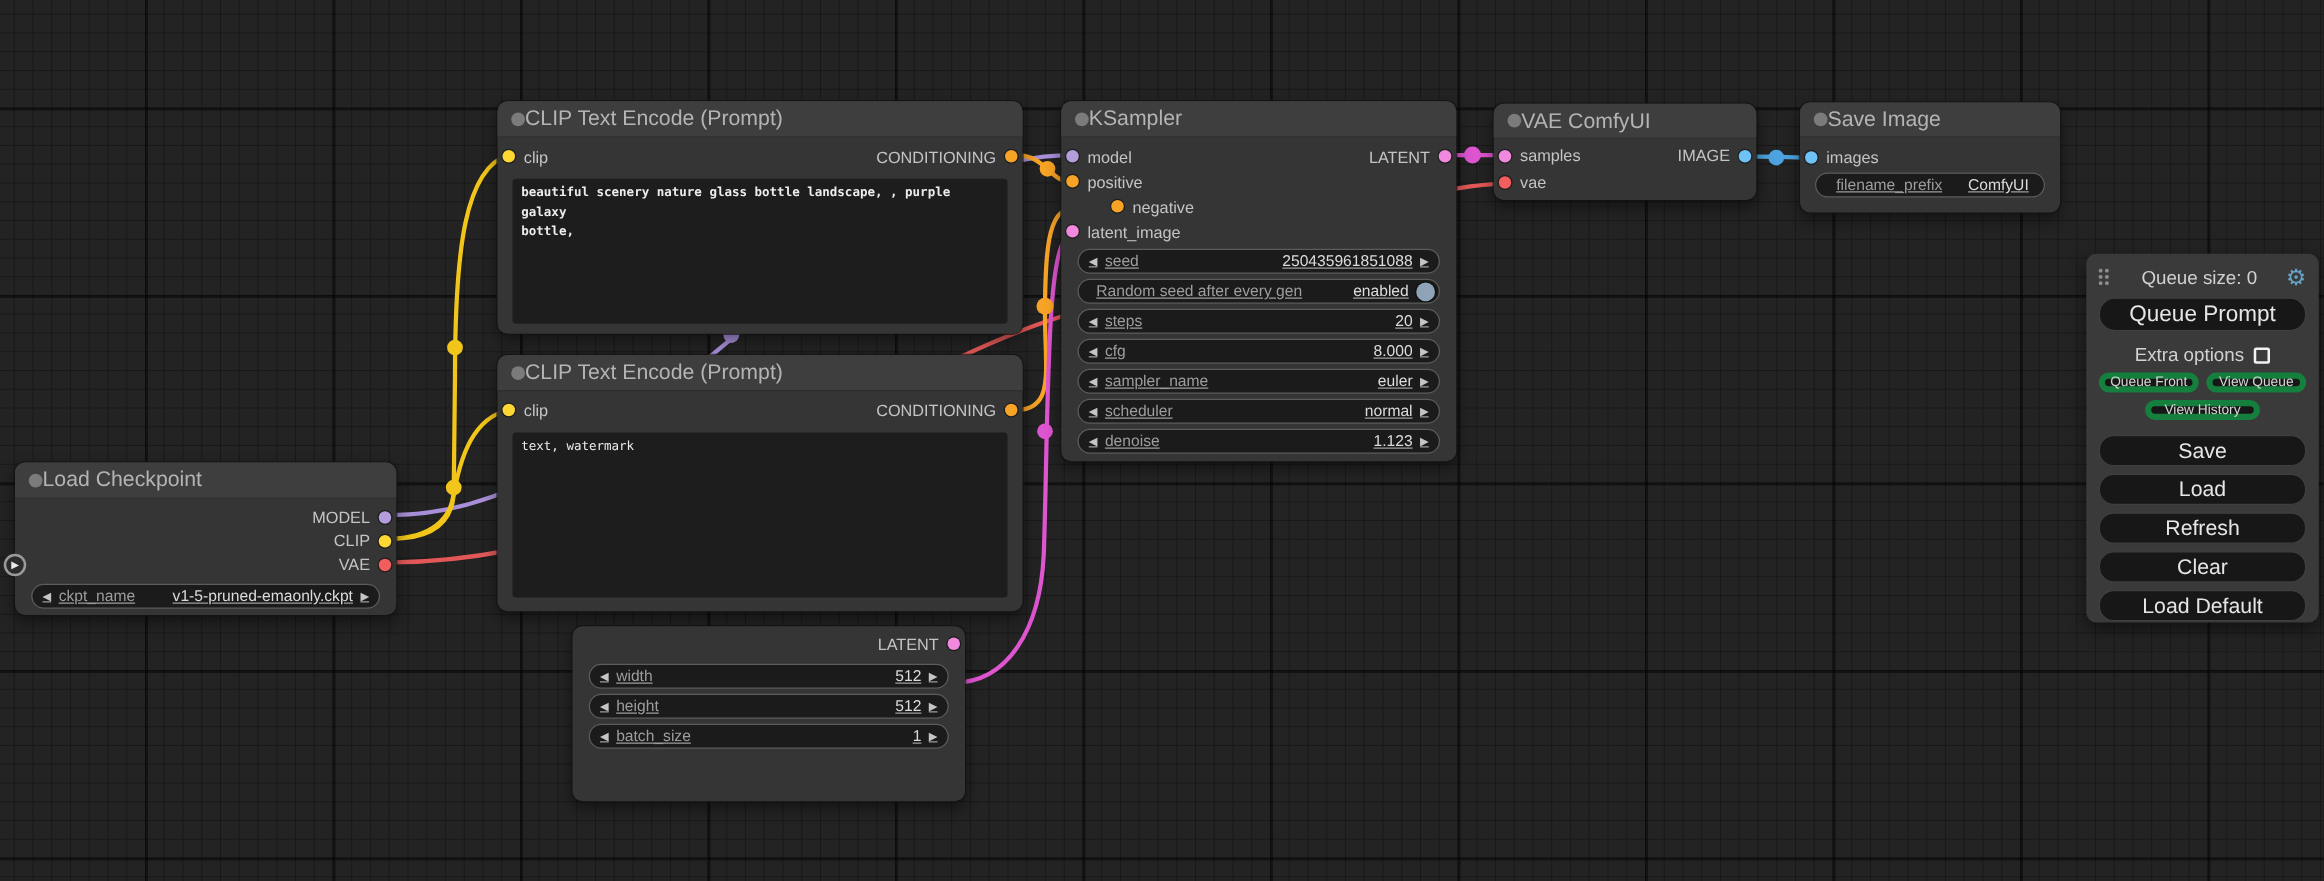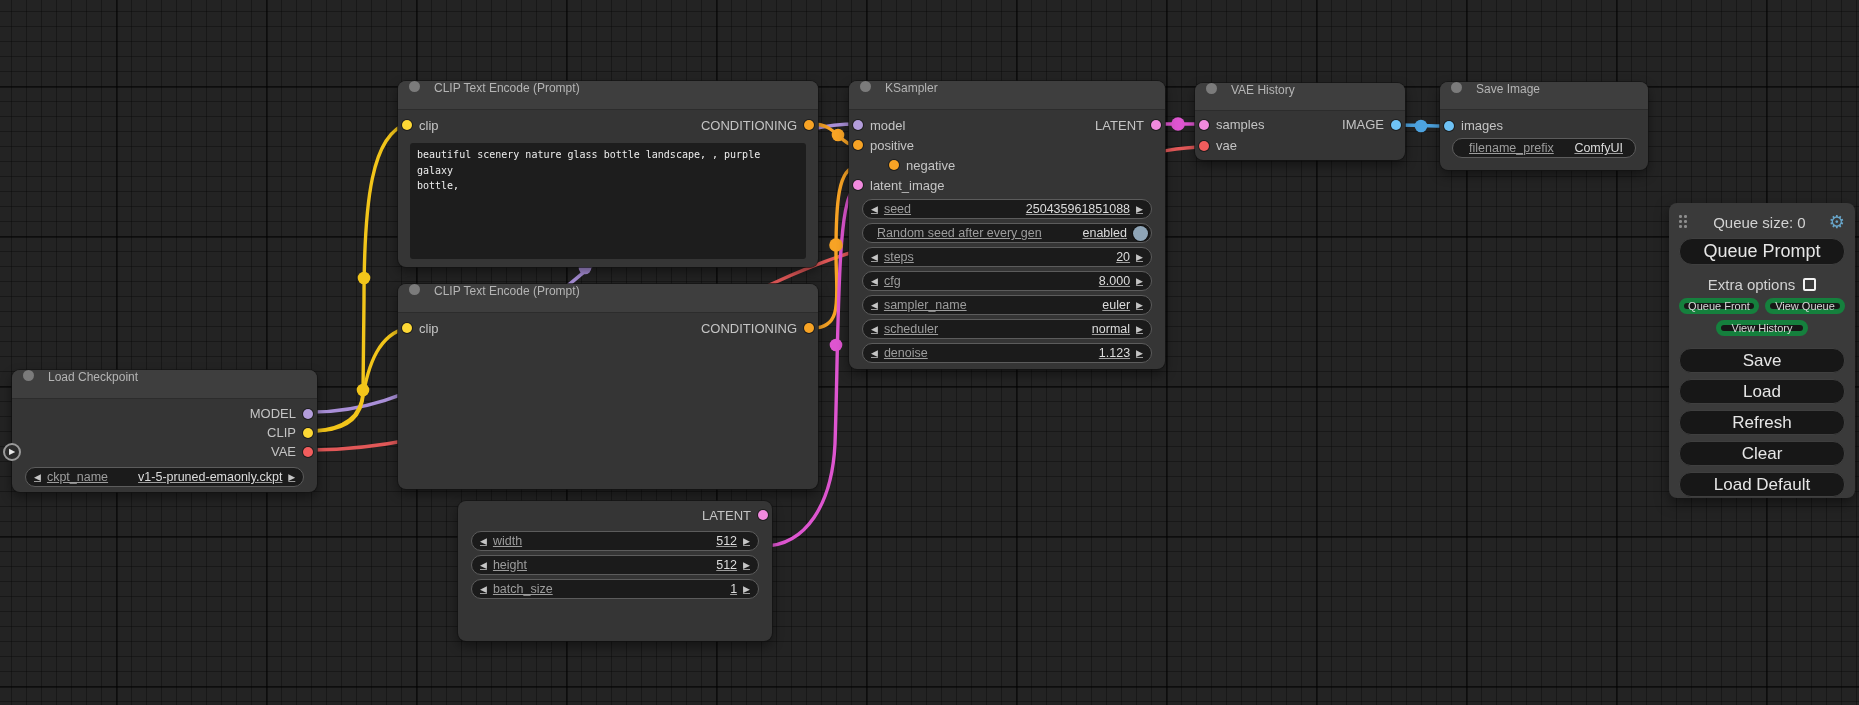--- a/index.html
+++ b/index.html
@@ -11,22 +11,22 @@
       linear-gradient(90deg, rgba(0,0,0,.30) 1px, transparent 1px),
       linear-gradient(rgba(0,0,0,.45) 2px, transparent 2px),
       linear-gradient(90deg, rgba(0,0,0,.45) 2px, transparent 2px);
     background-size:15px 15px,15px 15px,150px 150px,150px 150px;
     background-position:-4px -4px,-4px -4px,-34px -64px,-34px -64px;}
   svg.wires{position:absolute;left:0;top:0;z-index:1;pointer-events:none;}
   svg.wires path{fill:none;stroke-width:3.4;stroke-linecap:round;}
 
   .node{position:absolute;z-index:2;background:#353535;border-radius:8px;box-sizing:border-box;
     box-shadow:0 0 0 1px rgba(18,18,18,.65),0 5px 12px rgba(0,0,0,.45);}
-  .nt{height:28px;display:flex;align-items:flex-start;gap:14px;padding:0 11px;background:#3e3e3e;
-    border-radius:8px 8px 0 0;font-size:12px;color:#b4b4b4;border-bottom:1px solid #2c2c2c;}
+  .nt{height:28px;display:flex;align-items:center;gap:0;padding:0 11px;background:#3e3e3e;
+    border-radius:8px 8px 0 0;font-size:17px;color:#b4b4b4;border-bottom:1px solid #2c2c2c;}
   .nt.h27{height:27px;}
   .tdot{width:11px;height:11px;border-radius:50%;background:#7b7b7b;flex:none;}
   .srow{display:flex;align-items:center;height:21px;padding:0 4px;font-size:13px;color:#c4c4c4;}
   .srow .lbl{margin:0 7px;white-space:nowrap;}
   .in{display:flex;align-items:center;min-width:0;}
   .out{display:flex;align-items:center;margin-left:auto;}
   .dot{width:10px;height:10px;border-radius:50%;flex:none;box-shadow:0 0 0 1px rgba(0,0,0,.45);}
   .c-model{background:#b39ddb}.c-clip{background:#fdd835}.c-vae{background:#f25d5d}
   .c-cond{background:#f7a325}.c-latent{background:#f18ade}.c-image{background:#6ec2f5}
   .w-model{stroke:#a98fd8}.w-clip{stroke:#f2c51a}.w-vae{stroke:#e25858}
@@ -133,39 +133,40 @@
     <div class="srow dual" style="height:26px;margin-top:2px;">
       <span class="in">
           <span class="dot c-clip"></span>
           <span class="lbl">clip</span>
         </span>
       <span class="out">
           <span class="lbl">CONDITIONING</span>
           <span class="dot c-cond"></span>
         </span>
     </div>
-    <div class="ta" style="height:116px;">beautiful scenery nature glass bottle landscape, , purple galaxy
+    <div class="ta" style="height:116px;font-weight:bold;">beautiful scenery nature glass bottle landscape, , purple galaxy
 bottle,</div>
   </div>
 
   <div class="node" style="left:398px;top:284px;width:420px;height:205px;">
     <div class="nt">
       <span class="tdot"></span>
       <span>CLIP Text Encode (Prompt)</span>
     </div>
     <div class="srow dual" style="height:26px;margin-top:2px;">
       <span class="in">
           <span class="dot c-clip"></span>
           <span class="lbl">clip</span>
         </span>
       <span class="out">
           <span class="lbl">CONDITIONING</span>
           <span class="dot c-cond"></span>
         </span>
     </div>
+    <div class="ta" style="height:132px;">text, watermark</div>
   </div>
 
   <div class="node" style="left:849px;top:81px;width:316px;height:288px;">
     <div class="nt">
       <span class="tdot"></span>
       <span>KSampler</span>
     </div>
     <div class="srow dual" style="height:20px;margin-top:5px;">
       <span class="in">
           <span class="dot c-model"></span>
@@ -233,21 +234,21 @@
       <span class="arr">◀</span>
       <span>denoise</span>
       <span class="val">1.123</span>
       <span class="arr">▶</span>
     </div>
   </div>
 
   <div class="node" style="left:1195px;top:83px;width:210px;height:77px;">
     <div class="nt h27">
       <span class="tdot"></span>
-      <span>VAE History</span>
+      <span>VAE ComfyUI</span>
     </div>
     <div class="srow dual" style="margin-top:3px;">
       <span class="in">
           <span class="dot c-latent"></span>
           <span class="lbl">samples</span>
         </span>
       <span class="out">
           <span class="lbl">IMAGE</span>
           <span class="dot c-image"></span>
         </span>

